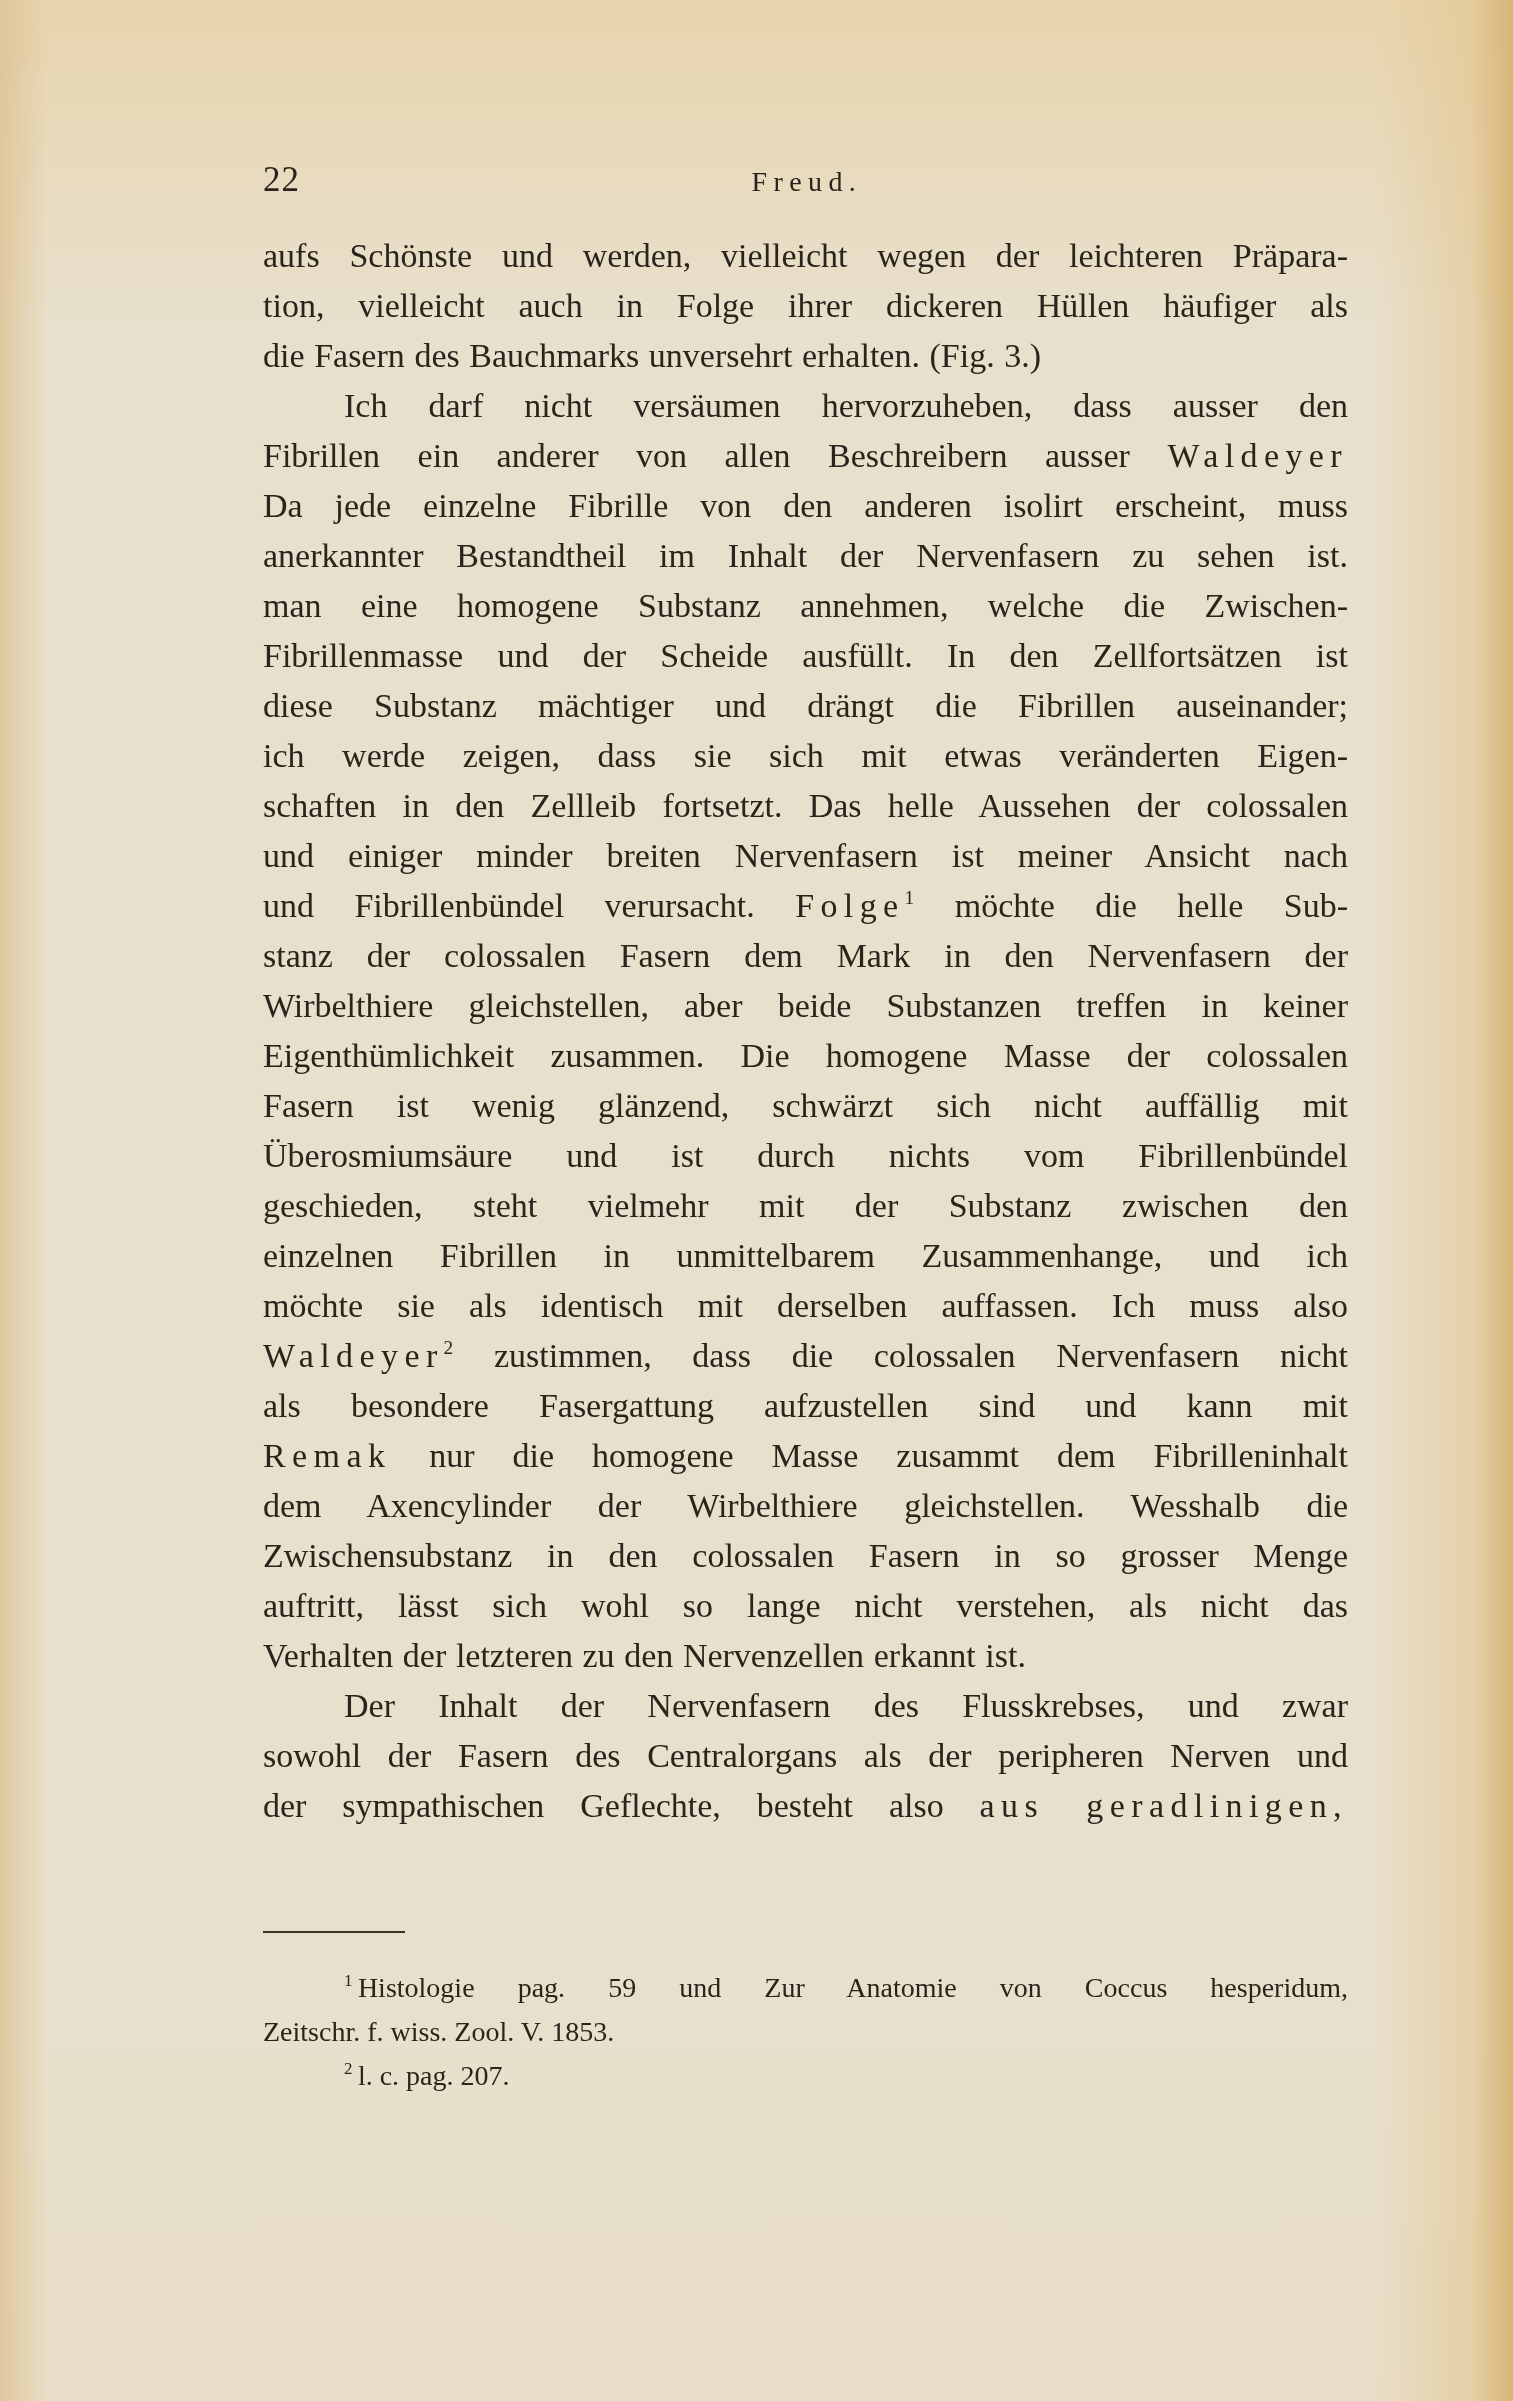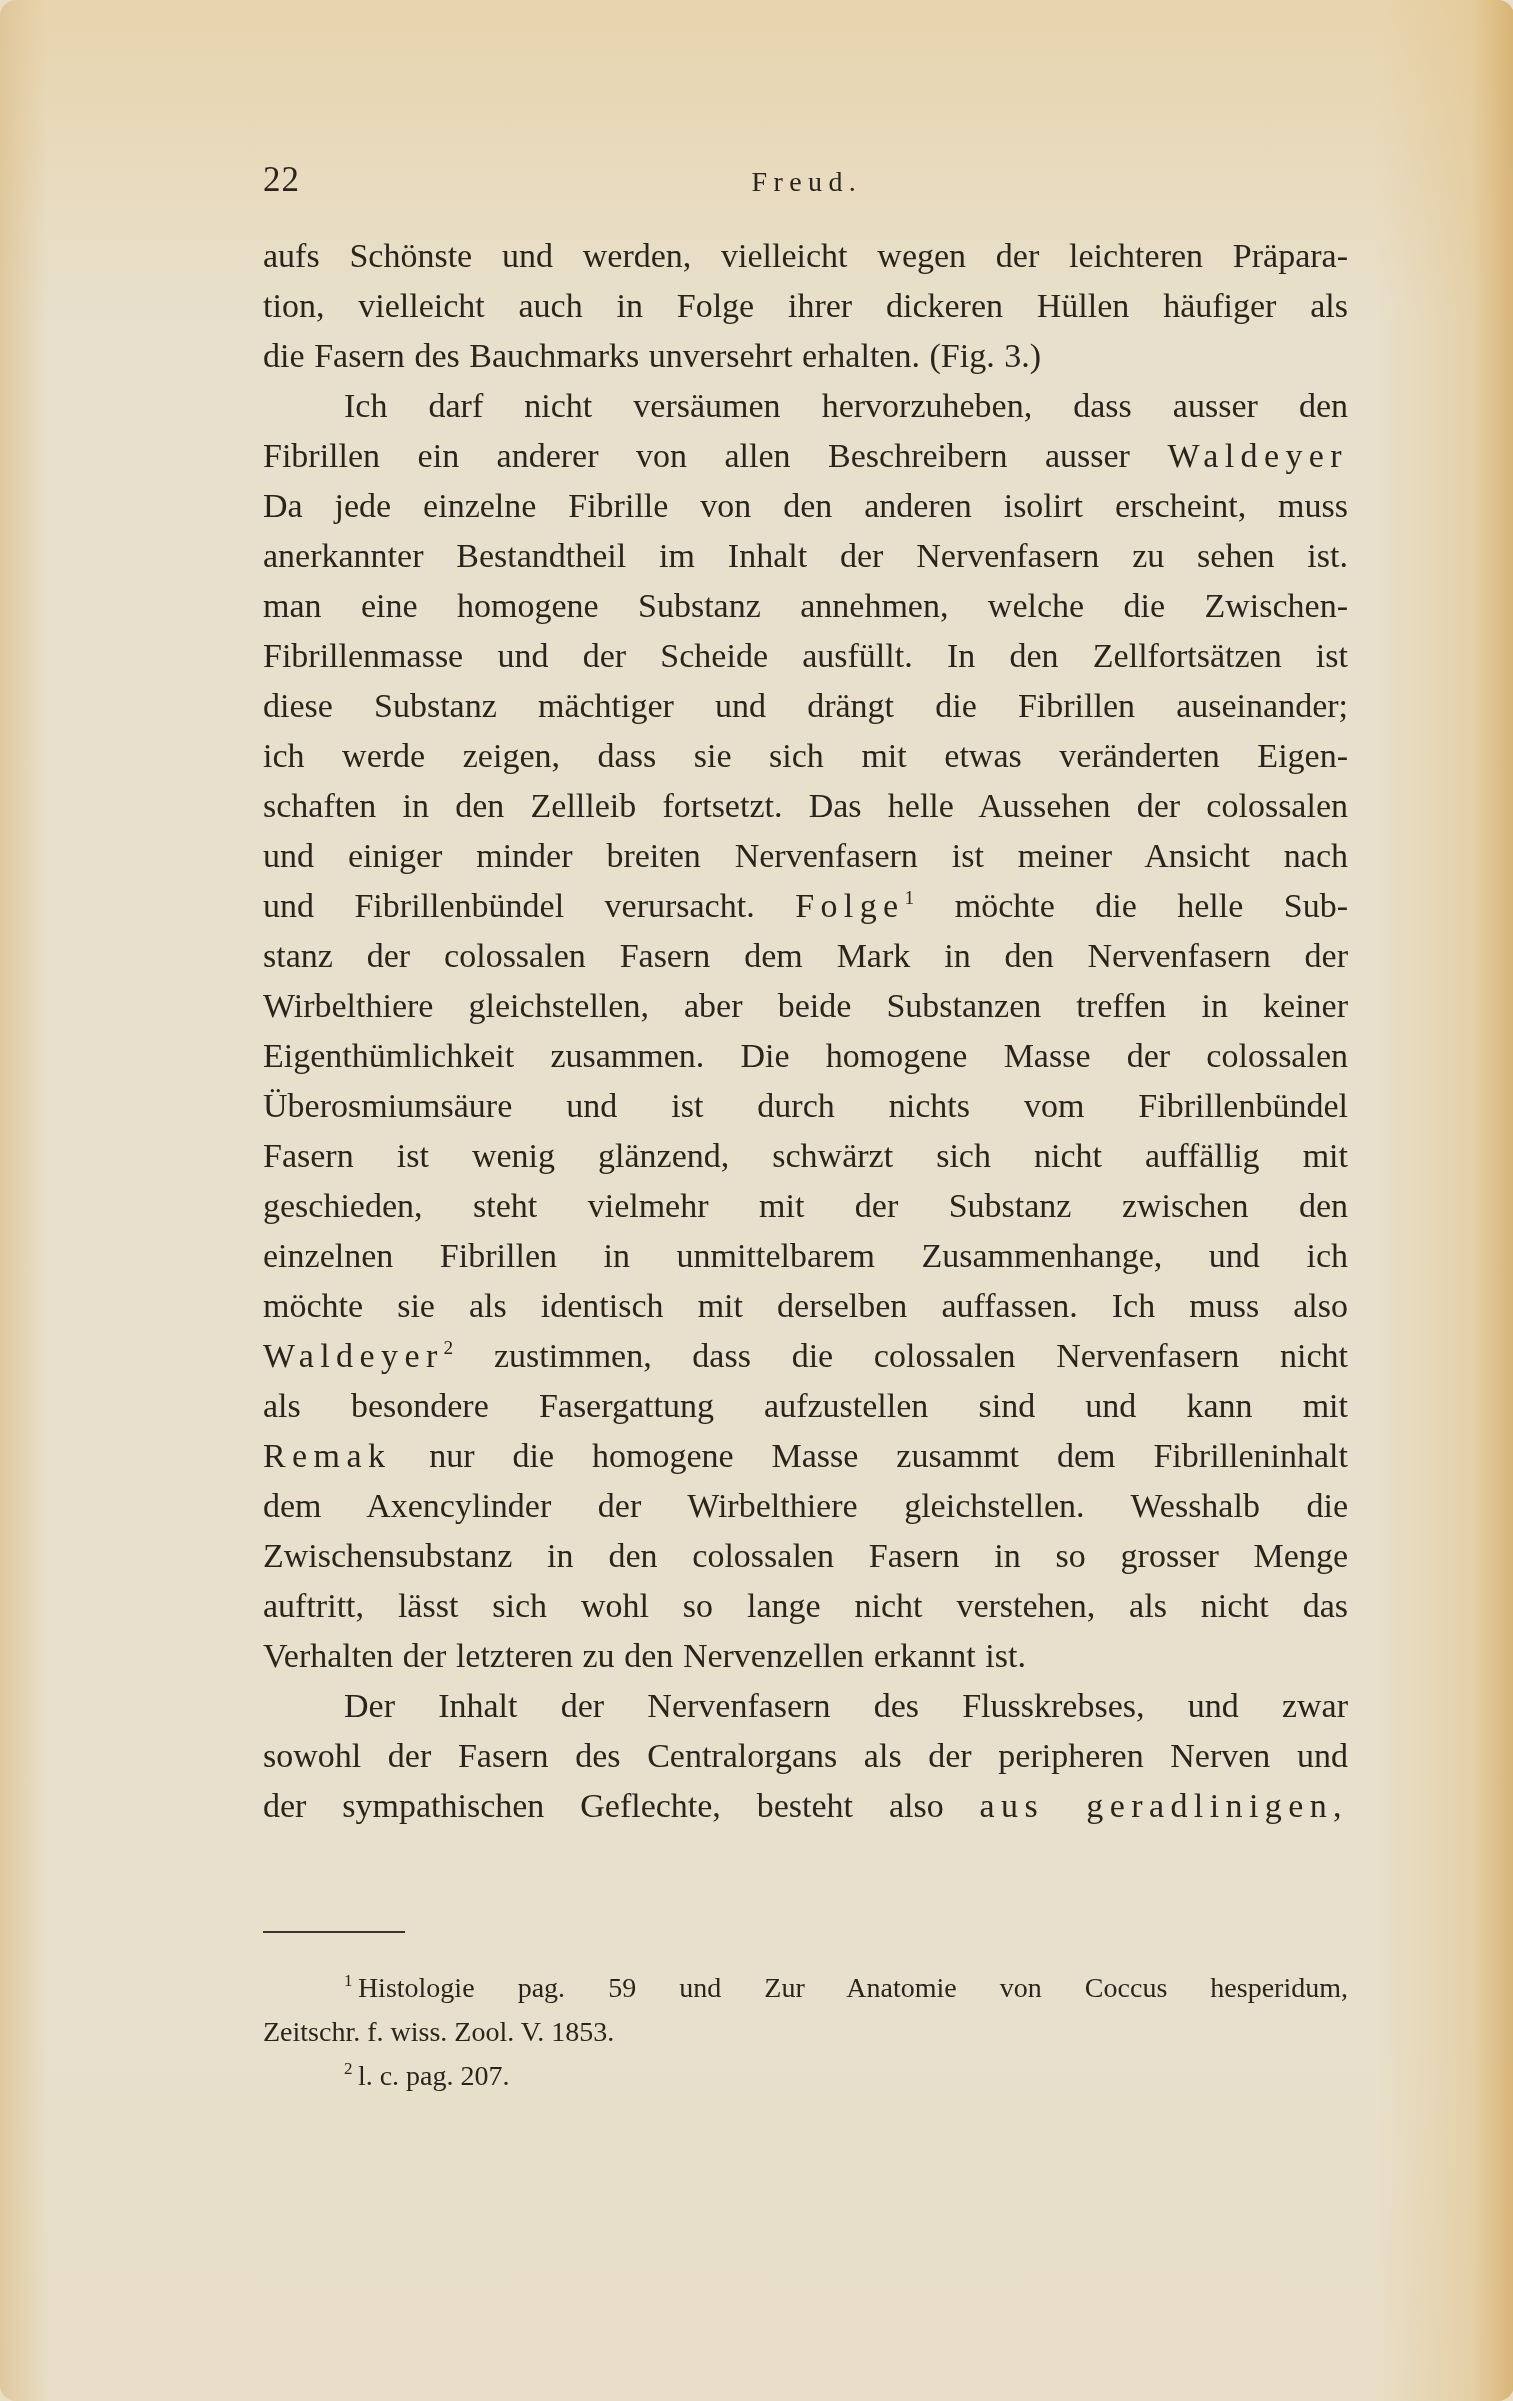--- a/index.html
+++ b/index.html
@@ -16,21 +16,20 @@
     color: #2a241c;
   }
   .page {
     position: absolute;
     left: 0; top: 0;
     width: 1514px; height: 2401px;
     background:
       linear-gradient(90deg, rgba(222,196,150,0.85) 0px, rgba(233,220,190,0.0) 48px, rgba(233,220,190,0) 1375px, rgba(226,196,140,0.55) 1472px, rgba(214,176,110,0.9) 1514px),
       linear-gradient(180deg, rgba(232,210,168,0.85) 0px, rgba(234,222,196,0.0) 322px, rgba(234,224,204,0) 2041px, rgba(232,218,190,0.4) 2401px),
       #e8e0cc;
-    border-radius: 16px;
   }
   .running-head {
     position: absolute;
     top: 156px;
     left: 263px;
     width: 1085px;
     height: 48px;
   }
   .page-number {
     position: absolute;
@@ -130,22 +129,22 @@
     <span class="line">man eine homogene Substanz annehmen, welche die Zwischen-</span>
     <span class="line">Fibrillenmasse und der Scheide ausfüllt. In den Zellfortsätzen ist</span>
     <span class="line">diese Substanz mächtiger und drängt die Fibrillen auseinander;</span>
     <span class="line">ich werde zeigen, dass sie sich mit etwas veränderten Eigen-</span>
     <span class="line">schaften in den Zellleib fortsetzt. Das helle Aussehen der colossalen</span>
     <span class="line">und einiger minder breiten Nervenfasern ist meiner Ansicht nach</span>
     <span class="line"><span>und Fibrillenbündel verursacht.</span> <span class="spaced">Folge</span><sup>1</sup> <span>möchte die helle Sub-</span></span>
     <span class="line">stanz der colossalen Fasern dem Mark in den Nervenfasern der</span>
     <span class="line">Wirbelthiere gleichstellen, aber beide Substanzen treffen in keiner</span>
     <span class="line">Eigenthümlichkeit zusammen. Die homogene Masse der colossalen</span>
+    <span class="line">Fasern ist wenig glänzend, schwärzt sich nicht auffällig mit</span>
     <span class="line">Überosmiumsäure und ist durch nichts vom Fibrillenbündel</span>
-    <span class="line">Fasern ist wenig glänzend, schwärzt sich nicht auffällig mit</span>
     <span class="line">geschieden, steht vielmehr mit der Substanz zwischen den</span>
     <span class="line">einzelnen Fibrillen in unmittelbarem Zusammenhange, und ich</span>
     <span class="line">möchte sie als identisch mit derselben auffassen. Ich muss also</span>
     <span class="line"><span class="spaced">Waldeyer</span><sup>2</sup> <span>zustimmen, dass die colossalen Nervenfasern nicht</span></span>
     <span class="line">als besondere Fasergattung aufzustellen sind und kann mit</span>
     <span class="line"><span class="spaced">Remak</span> <span>nur die homogene Masse zusammt dem Fibrilleninhalt</span></span>
     <span class="line">dem Axencylinder der Wirbelthiere gleichstellen. Wesshalb die</span>
     <span class="line">Zwischensubstanz in den colossalen Fasern in so grosser Menge</span>
     <span class="line">auftritt, lässt sich wohl so lange nicht verstehen, als nicht das</span>
     <span class="line last">Verhalten der letzteren zu den Nervenzellen erkannt ist.</span>

